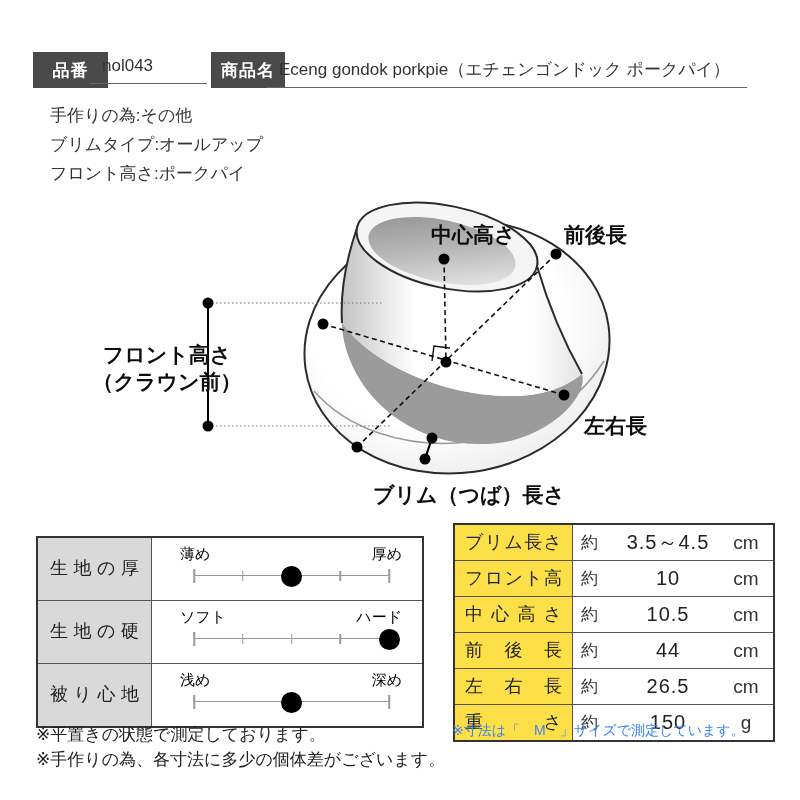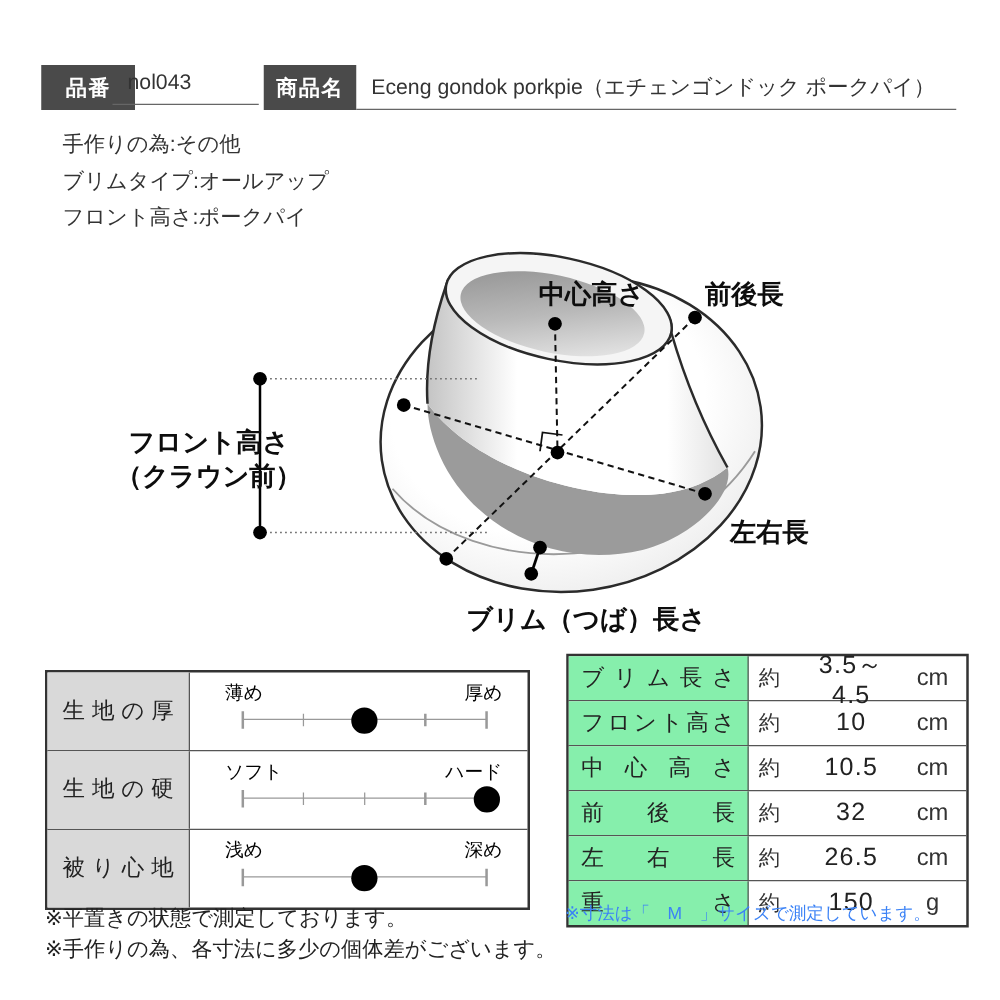--- a/index.html
+++ b/index.html
@@ -31,41 +31,41 @@
   .mm{display:flex;justify-content:space-between;width:222px;margin:7px 0 0 28px;font-size:15px;color:#000000;gap:44px;}
   .sline{position:relative;width:195px;margin:11px 0 0 42px;height:0;border-top:1.5px solid #999;}
   .tick{position:absolute;top:-7px;width:1.5px;height:14px;background:#999;transform:translateX(-50%);}
   .tick.mid{top:-5px;height:10px;}
   .sdot{position:absolute;top:-10.5px;width:21px;height:21px;border-radius:50%;background:#000;}
 
   
   .stable{position:absolute;left:453px;top:523px;width:322px;border:2px solid #333;box-sizing:border-box;background:#fff;}
   .srow{display:flex;height:35px;}
   .srow + .srow{border-top:1px solid #555;}
-  .slabel{width:144px;flex:none;background:#86efac;border-right:1.5px solid #555;
+  .slabel{width:118px;flex:none;background:#fde047;border-right:1.5px solid #555;
           font-size:18px;color:#222;line-height:34px;padding:0 10px;box-sizing:border-box;
           text-align:justify;text-align-last:justify;}
   .scontent{flex:1;display:flex;align-items:center;}
   .approx{width:36px;padding-left:8px;font-size:17px;flex:none;}
   .sval{flex:1;text-align:center;font-size:20px;letter-spacing:1px;color:#222;}
   .sunit{width:54px;text-align:center;font-size:19px;flex:none;}
 
   
   .fnotes-left{position:absolute;left:36px;top:723px;font-size:17px;line-height:24.5px;color:#222;}
   .fnote-right{position:absolute;left:452px;top:722px;font-size:14px;color:#3b82f6;}
 </style>
 </head>
 <body>
 
 <div class="page">
 
   <div class="badge" style="left:33px;top:52px;width:75px;">品番</div>
   <div class="hdr-val" style="left:90px;top:48px;width:117px;">nol043</div>
   <div class="badge" style="left:211px;top:52px;width:74px;">商品名</div>
-  <div class="hdr-val" style="left:285px;top:52px;width:480px;">Eceng gondok porkpie（エチェンゴンドック ポークパイ）</div>
+  <div class="hdr-val" style="left:267px;top:52px;width:480px;">Eceng gondok porkpie（エチェンゴンドック ポークパイ）</div>
 
   <div class="spec-lines">
     <div>手作りの為:その他</div>
     <div>ブリムタイプ:オールアップ</div>
     <div>フロント高さ:ポークパイ</div>
   </div>
 
   <div class="hat-wrap">
     <svg width="620" height="300" viewBox="0 0 620 300">
       <defs>
@@ -204,21 +204,21 @@
       <div class="scontent">
         <span class="approx">約</span>
         <span class="sval">10.5</span>
         <span class="sunit">cm</span>
       </div>
     </div>
     <div class="srow">
       <div class="slabel">前後長</div>
       <div class="scontent">
         <span class="approx">約</span>
-        <span class="sval">32</span>
+        <span class="sval">44</span>
         <span class="sunit">cm</span>
       </div>
     </div>
     <div class="srow">
       <div class="slabel">左右長</div>
       <div class="scontent">
         <span class="approx">約</span>
         <span class="sval">26.5</span>
         <span class="sunit">cm</span>
       </div>

